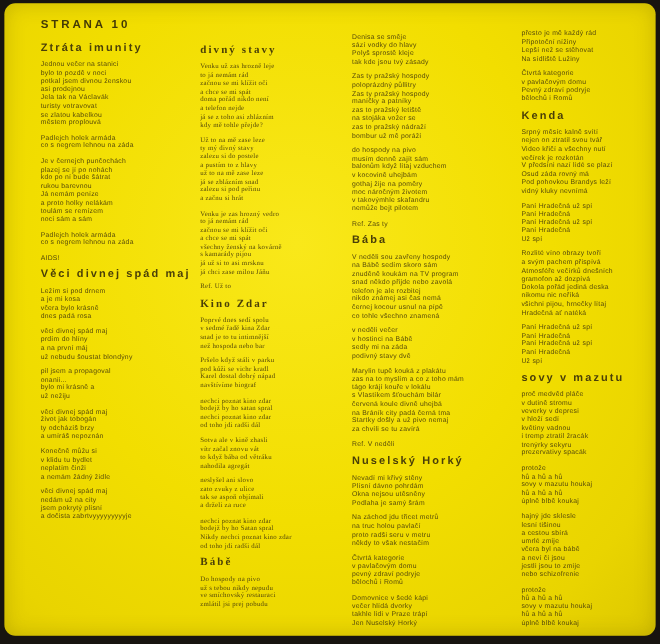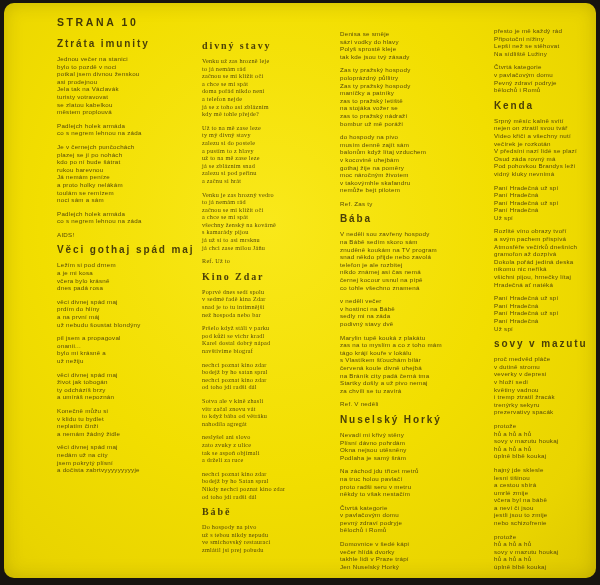--- a/index.html
+++ b/index.html
@@ -15,21 +15,20 @@
     border-radius:10px;
     box-shadow:inset 0 0 18px rgba(90,80,0,.25);
   }
   .col{
     position:absolute;
     color:#564a0a;
     font-size:6.2px;
     line-height:7.6px;
     letter-spacing:.25px;
     white-space:pre;
-    margin-left:20px;
   }
   .col-1{left:33px;top:14px;width:135px;}
   .col-2{left:178px;top:31px;width:135px;font-family:Liberation Serif, serif;}
   .col-3{left:316px;top:27px;width:140px;}
   .col-4{left:470px;top:24px;width:126px;}
   .page-title{
     font-weight:bold;font-size:10.5px;letter-spacing:2.6px;
     color:#443a06;margin:0 0 12px 0;line-height:11px;white-space:pre;
   }
   .song-title{
@@ -51,21 +50,21 @@
 se zlatou kabelkou
 městem proplouvá</div><div class="stanza">Padlejch holek armáda
 co s negrem lehnou na záda</div><div class="stanza">Je v černejch punčochách
 plazej se jí po nohách
 kdo po ní bude šátrat
 rukou barevnou
 Já nemám peníze
 a proto holky nelákám
 toulám se remízem
 noci sám a sám</div><div class="stanza">Padlejch holek armáda
-co s negrem lehnou na záda</div><div class="stanza">AIDS!</div><div class="song-title">Věci gothaj spád maj</div><div class="stanza">Ležím si pod drnem
+co s negrem lehnou na záda</div><div class="stanza">AIDS!</div><div class="song-title">Věci divnej spád maj</div><div class="stanza">Ležím si pod drnem
 a je mi kosa
 včera bylo krásně
 dnes padá rosa</div><div class="stanza">věci divnej spád maj
 prdím do hlíny
 a na první máj
 už nebudu šoustat blondýny</div><div class="stanza">pil jsem a propagoval
 onanii...
 bylo mi krásně a
 už nežiju</div><div class="stanza">věci divnej spád maj
 život jak tobogán

